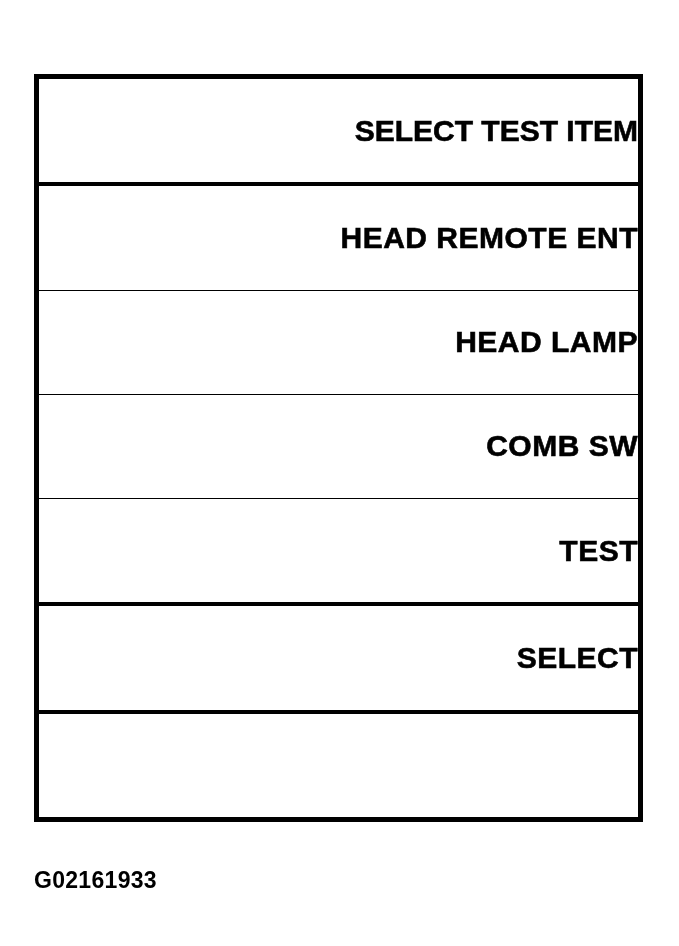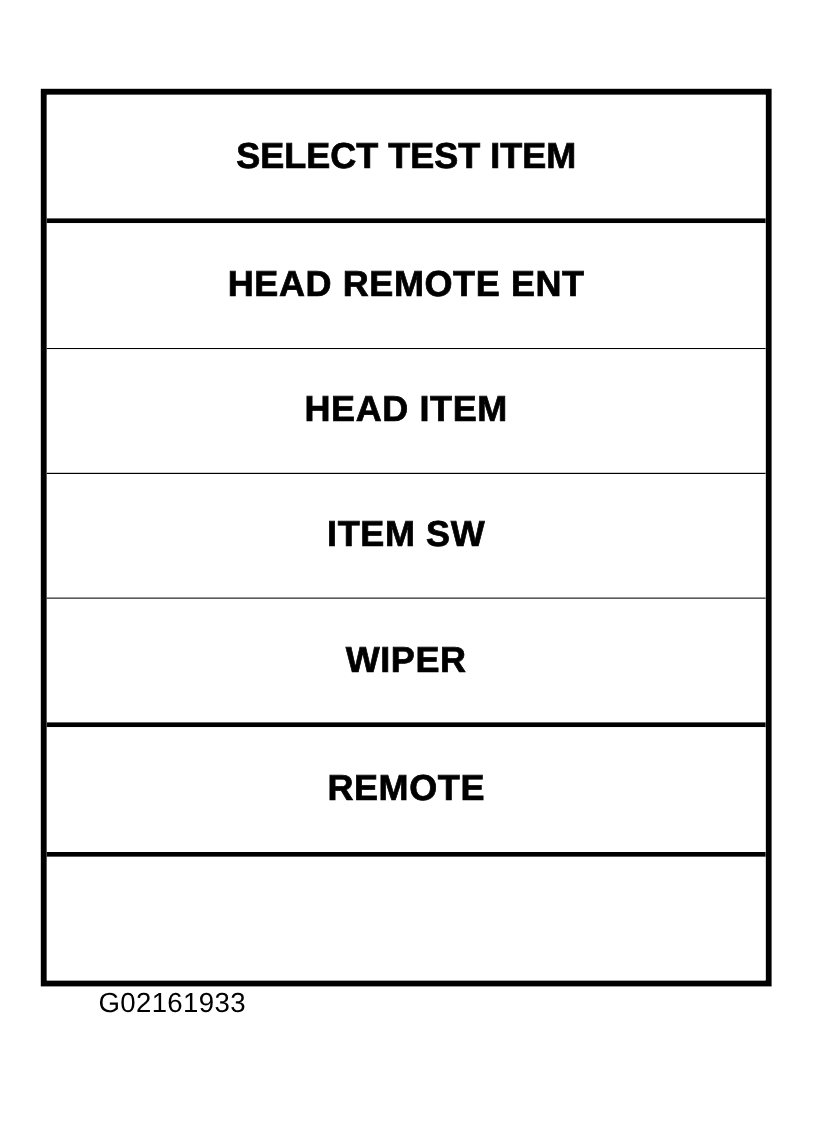--- a/index.html
+++ b/index.html
@@ -42,21 +42,21 @@
     left: 0; top: 0; right: 0; bottom: 0;
     display: flex;
     flex-direction: column;
   }
 
   .menu-row {
     flex: 1 1 0;
     position: relative;
     display: flex;
     align-items: center;
-    justify-content: center;
+    justify-content: flex-end;
     box-sizing: border-box;
     background: #ffffff;
   }
 
   
   .menu-row.rule-thick  { border-bottom: 4px solid #000000; }
   .menu-row.rule-thin   { border-bottom: 1px solid #000000; }
   .menu-row.rule-none   { border-bottom: 0; }
 
   .menu-row-label {
@@ -72,61 +72,60 @@
   }
 
   .menu-row.row-title .menu-row-label {
     letter-spacing: 0px;
   }
 
   
   #figure-caption {
     position: absolute;
     left: 34px;
-    top: 823px;
+    top: 868px;
     font-size: 23px;
-    font-weight: normal;
+    font-weight: bold;
     letter-spacing: 0.3px;
     color: #000000;
     white-space: pre;
     line-height: 1.1;
-    margin-left: 48px;
   }
 </style>
 </head>
 <body>
 
 <div id="page">
 
   <div id="menu-panel">
     <div class="menu-rows">
 
       <div class="menu-row row-title rule-thick">
         <span class="menu-row-label">SELECT TEST ITEM</span>
       </div>
 
       <div class="menu-row rule-thin">
         <span class="menu-row-label">HEAD REMOTE ENT</span>
       </div>
 
       <div class="menu-row rule-thin">
-        <span class="menu-row-label">HEAD ITEM</span>
+        <span class="menu-row-label">HEAD LAMP</span>
       </div>
 
       <div class="menu-row rule-thin">
-        <span class="menu-row-label">ITEM SW</span>
+        <span class="menu-row-label">COMB SW</span>
       </div>
 
       <div class="menu-row rule-thick">
-        <span class="menu-row-label">WIPER</span>
+        <span class="menu-row-label">TEST</span>
       </div>
 
 
       <div class="menu-row rule-thick">
-        <span class="menu-row-label">REMOTE</span>
+        <span class="menu-row-label">SELECT</span>
       </div>
 
       <div class="menu-row rule-none is-empty">
         
       </div>
 
     </div>
   </div>
 
   <div id="figure-caption">G02161933</div>

